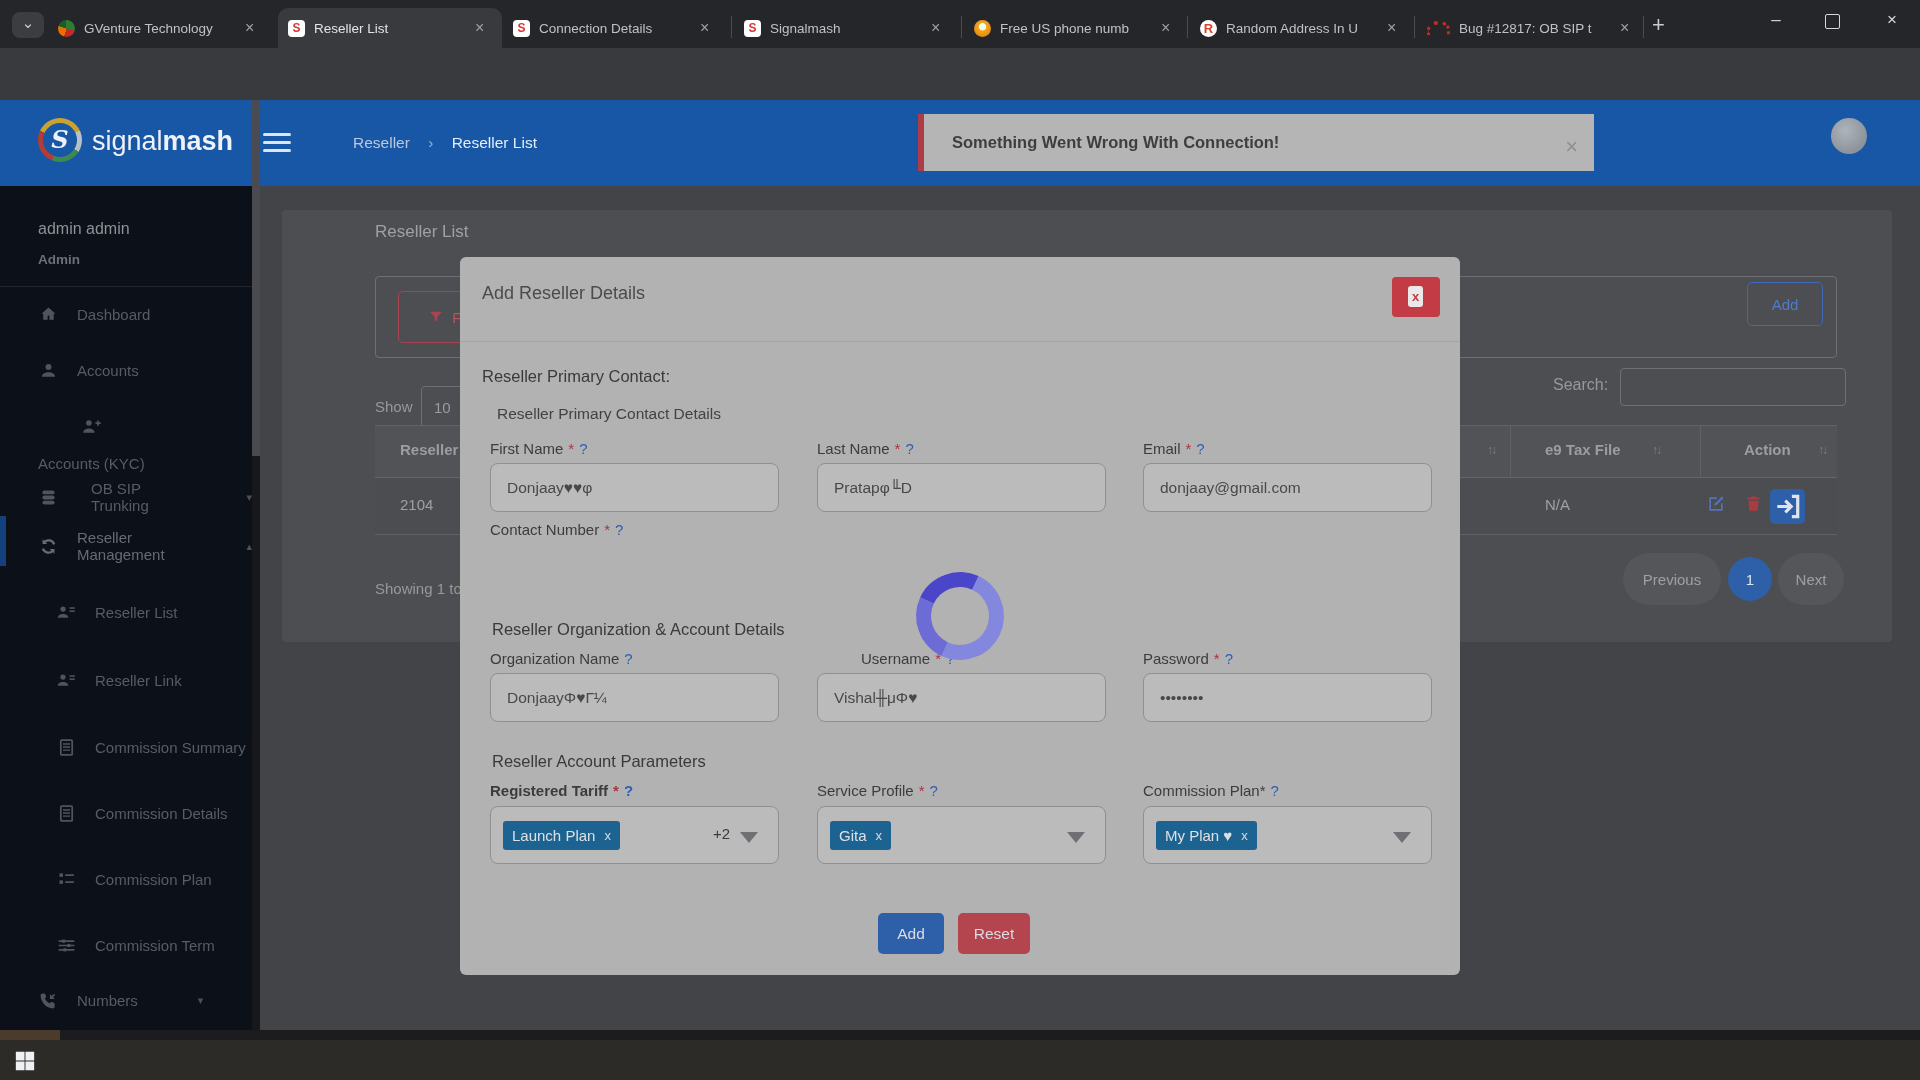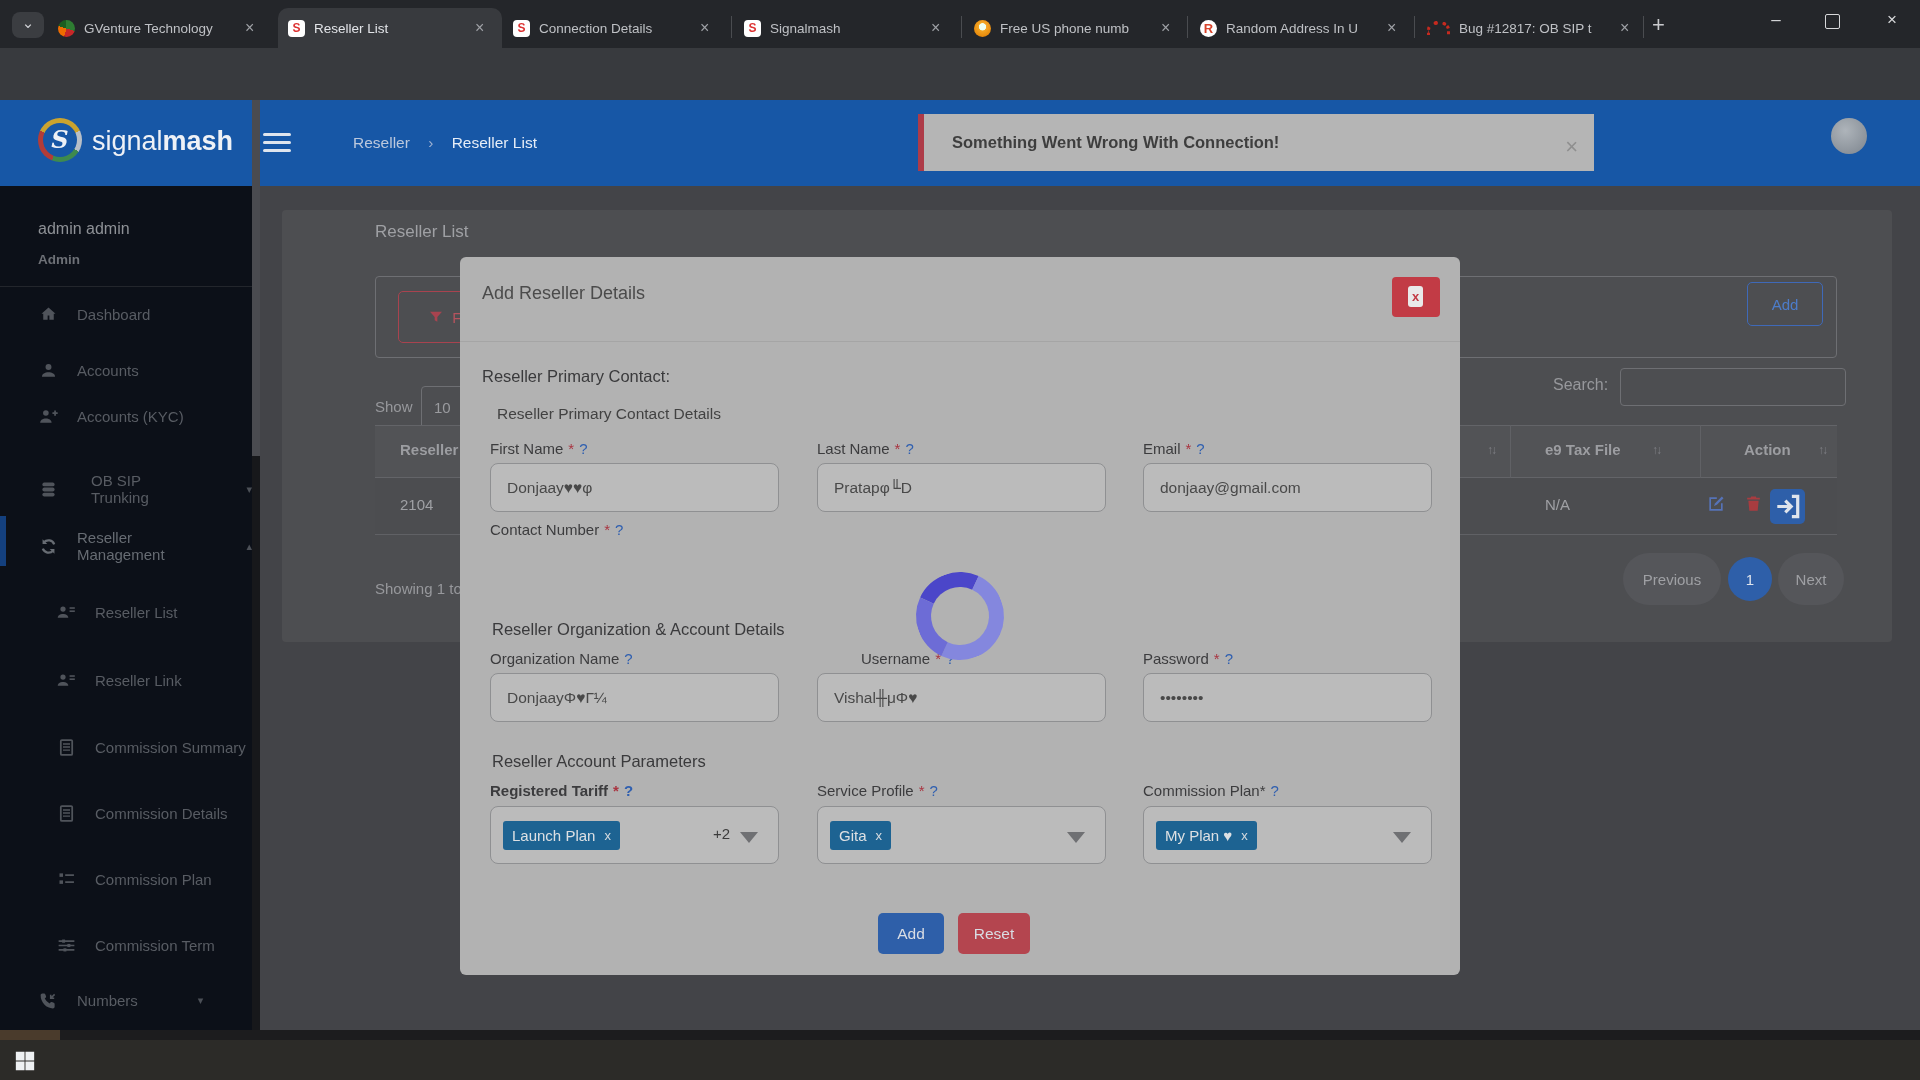--- a/index.html
+++ b/index.html
@@ -187,29 +187,29 @@
         </svg>
       <span>Dashboard</span>
     </div>
     <div class="sideitem" style="top:174px;">
       <svg viewBox="0 0 24 24">
           <circle cx="12" cy="8" r="3.4"></circle>
           <path d="M4.5 19c0-3 3.4-5 7.5-5s7.5 2 7.5 5z"></path>
         </svg>
       <span>Accounts</span>
     </div>
-    <div class="sideitem" style="top:220px;">
+    <div class="sideitem" style="top:230px;flex-direction:column;">
       <svg viewBox="0 0 24 24">
           <circle cx="9" cy="8" r="3.2"></circle>
           <path d="M2.5 19c0-3 3-4.8 6.5-4.8s6.5 1.8 6.5 4.8z"></path>
           <path d="M16.5 7h2V5h2v2h2v2h-2v2h-2V9h-2z"></path>
         </svg>
       <span>Accounts (KYC)</span>
     </div>
-    <div class="sideitem" style="top:286px;gap:32px;">
+    <div class="sideitem" style="top:294px;gap:32px;">
       <svg viewBox="0 0 24 24">
           <rect x="5" y="4" width="14" height="4.4" rx="2.2"></rect>
           <rect x="5" y="9.8" width="14" height="4.4" rx="2.2"></rect>
           <rect x="5" y="15.6" width="14" height="4.4" rx="2.2"></rect>
         </svg>
       <span>OB SIP Trunking</span>
       <span class="caret">▾</span>
     </div>
     <div class="abs" style="left:0;top:330px;width:6px;height:50px;background:#14407e;"></div>
     <div class="sideitem" style="top:343px;color:#676c73;">

